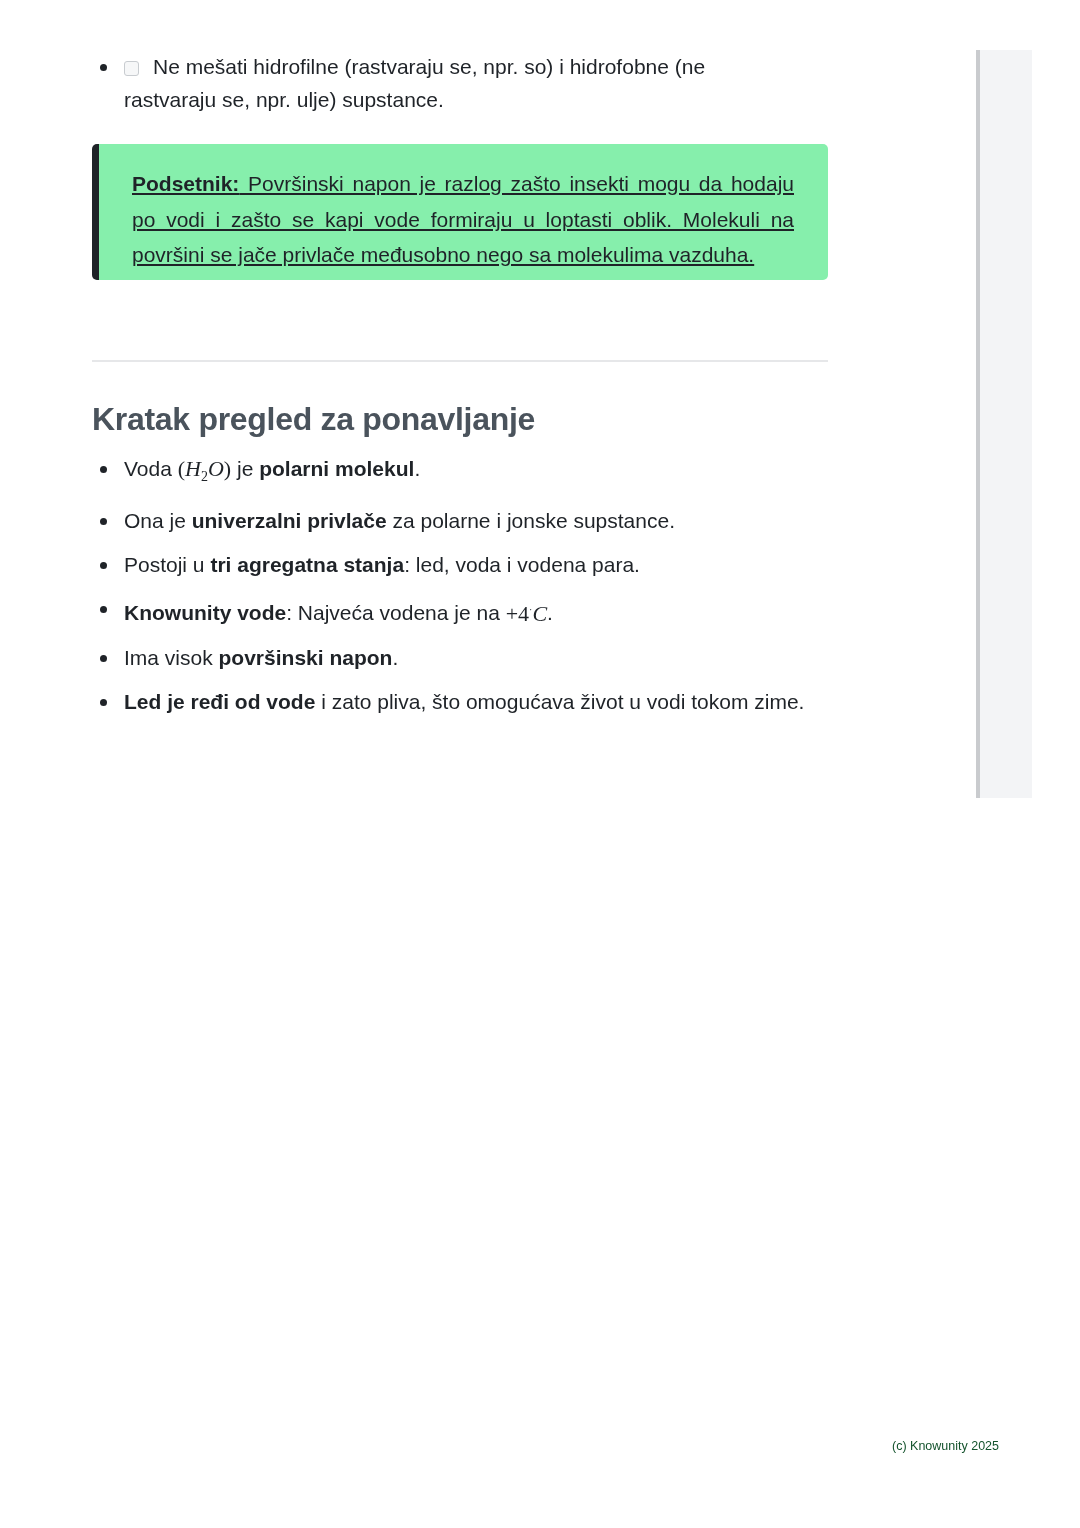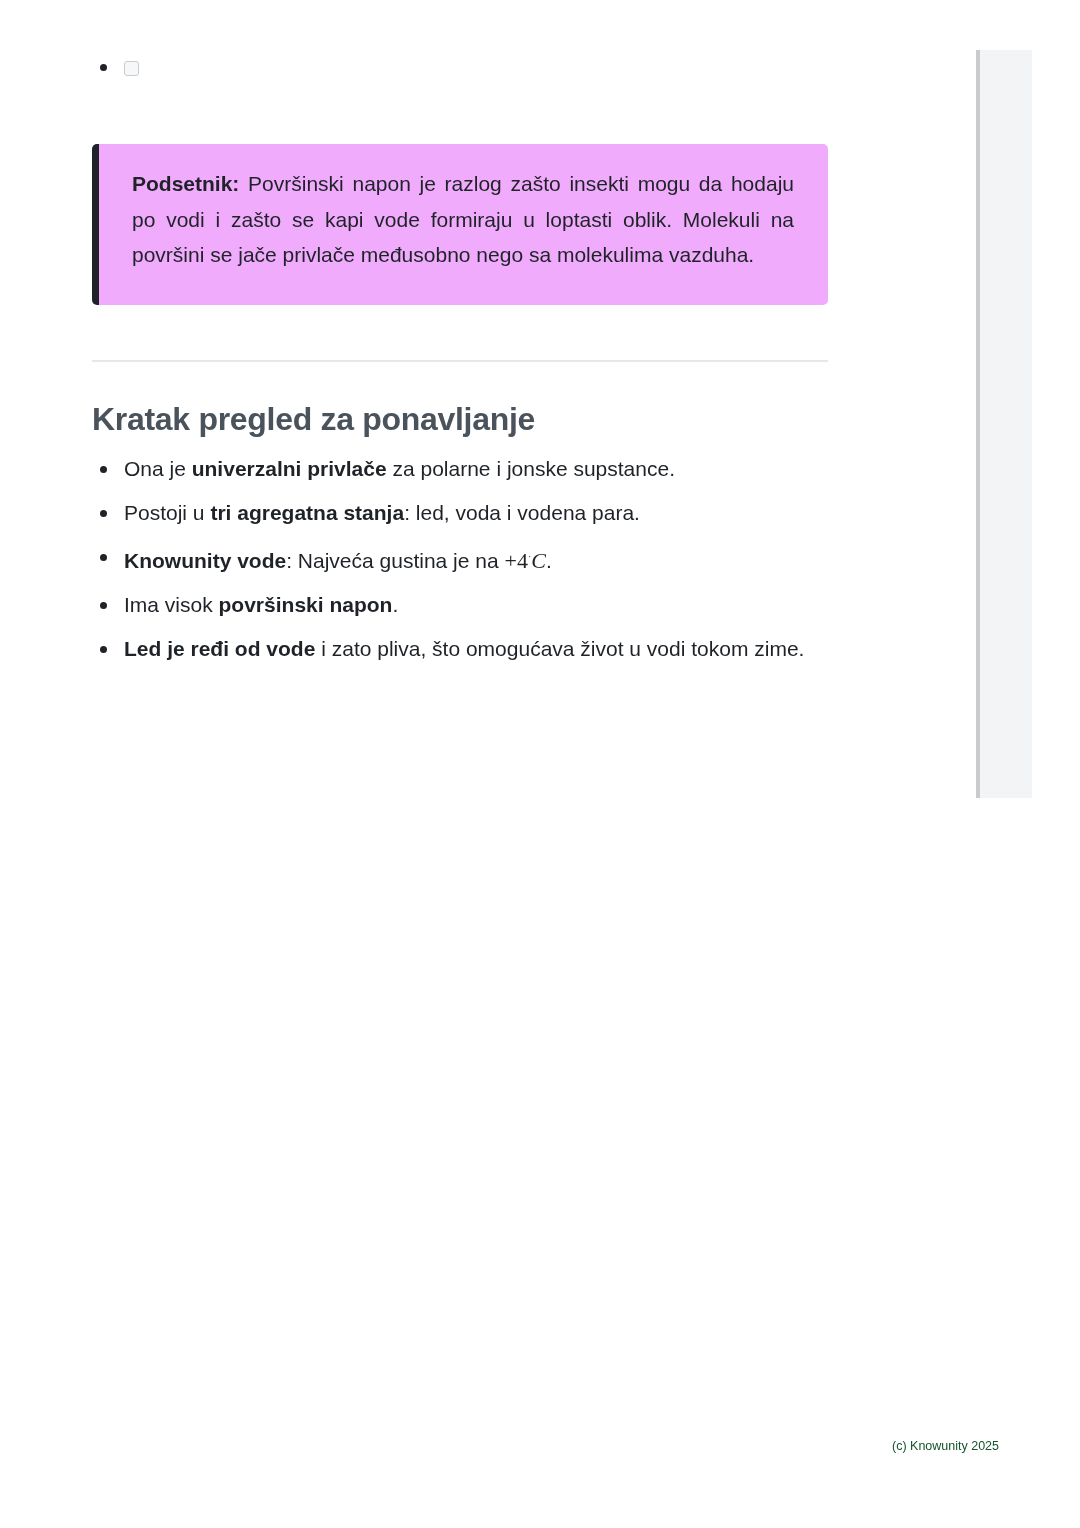--- a/index.html
+++ b/index.html
@@ -57,26 +57,27 @@
       background: #f6f7f8;
       vertical-align: -2px;
       margin-right: 14px;
       box-sizing: border-box;
     }
     .callout {
       position: absolute;
       top: 144px;
       left: 0;
       width: 736px;
-      height: 161px;
-      background: #f0abfc;
+      height: 136px;
+      background: #86efac;
       border-left: 7px solid #1f2328;
       border-radius: 5px;
       box-sizing: border-box;
       padding: 22px 34px 0 33px;
+      text-decoration: underline;
     }
     .callout p {
       margin: 0;
       font-size: 21px;
       line-height: 35.5px;
       text-align: justify;
       color: #1f2328;
     }
     .callout b {
       font-weight: 700;
@@ -141,44 +142,48 @@
     }
   </style>
 </head>
 <body>
 
 <div class="page">
 
   <ul class="list top-list">
     <li>
       <span class="bullet"></span>
-      <span class="checkbox"></span>
+      <span class="checkbox"></span><span>Ne mešati hidrofilne (rastvaraju se, npr. so) i hidrofobne (ne rastvaraju se, npr. ulje) supstance.</span>
     </li>
   </ul>
 
   <div class="callout">
     <p><b>Podsetnik:</b><span> Površinski napon je razlog zašto insekti mogu da hodaju po vodi i zašto se kapi vode formiraju u loptasti oblik. Molekuli na površini se jače privlače međusobno nego sa molekulima vazduha.</span></p>
   </div>
 
   <div class="divider"></div>
 
   <h2 class="heading">Kratak pregled za ponavljanje</h2>
 
   <ul class="list summary-list">
     <li>
       <span class="bullet"></span>
+      <span>Voda </span><span class="math"><span>(</span><i>H</i><sub>2</sub><i>O</i><span>)</span></span><span> je </span><b>polarni molekul</b><span>.</span>
+    </li>
+    <li>
+      <span class="bullet"></span>
       <span>Ona je </span><b>univerzalni privlače</b><span> za polarne i jonske supstance.</span>
     </li>
     <li>
       <span class="bullet"></span>
       <span>Postoji u </span><b>tri agregatna stanja</b><span>: led, voda i vodena para.</span>
     </li>
     <li>
       <span class="bullet"></span>
-      <b>Knowunity vode</b><span>: Najveća gustina je na </span><span class="math"><span>+4</span><sup>·</sup><i>C</i></span><span>.</span>
+      <b>Knowunity vode</b><span>: Najveća vodena je na </span><span class="math"><span>+4</span><sup>·</sup><i>C</i></span><span>.</span>
     </li>
     <li>
       <span class="bullet"></span>
       <span>Ima visok </span><b>površinski napon</b><span>.</span>
     </li>
     <li>
       <span class="bullet"></span>
       <b>Led je ređi od vode</b><span> i zato pliva, što omogućava život u vodi tokom zime.</span>
     </li>
   </ul>

